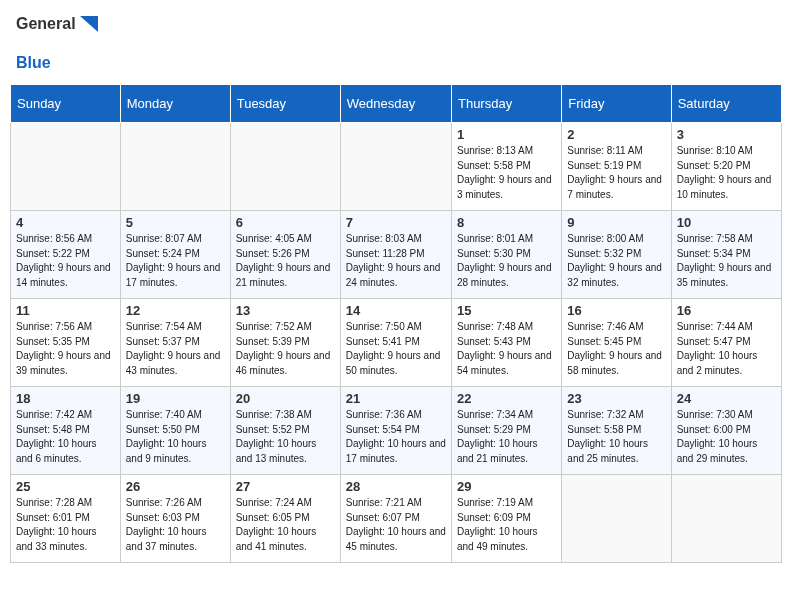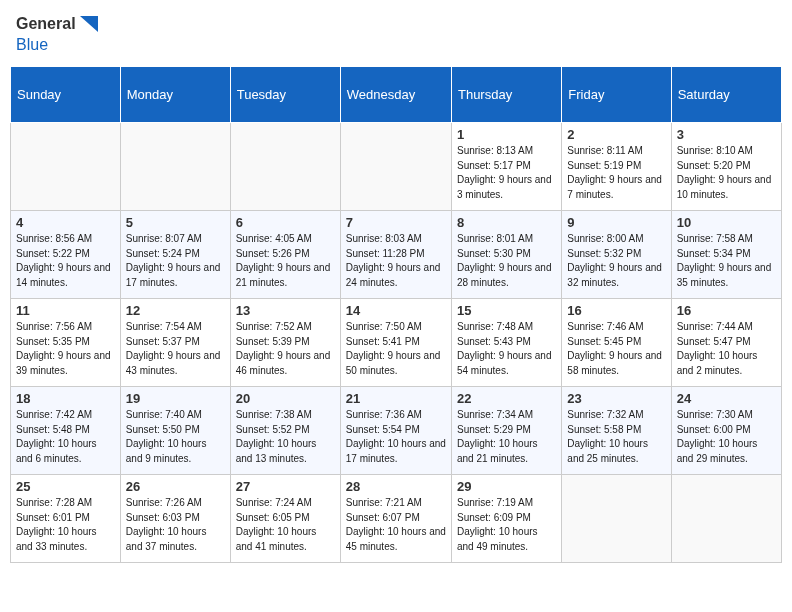--- a/index.html
+++ b/index.html
@@ -13,21 +13,21 @@
     .header-area {
       display: flex;
       justify-content: space-between;
       align-items: flex-start;
       margin-bottom: 8px;
       padding: 4px 6px;
     }
     .logo {
       display: flex;
       align-items: center;
-      gap: 2px;
+      gap: 20px;
     }
     .title-block {
       text-align: right;
     }
     .calendar-title {
       font-size: 32px;
       font-weight: normal;
       color: #333;
     }
     .calendar-subtitle {
@@ -35,21 +35,21 @@
       color: #555;
     }
     .calendar {
       width: 100%;
       border-collapse: collapse;
     }
     .calendar th {
       background-color: #1565c0;
       color: #fff;
       text-align: left;
-      padding: 20px 6px;
+      padding: 11px 6px;
       font-size: 13px;
       font-weight: normal;
       border: 1px solid #fff;
       margin-left: 6px;
     }
     .calendar td {
       border: 1px solid #ccc;
       vertical-align: top;
       padding: 4px 5px;
       width: 113px;
@@ -79,21 +79,21 @@
 <body>
 
 <div class="header-area">
   <div class="logo" style="flex-direction: column; align-items: flex-start; line-height: 1.2;">
       <div style="display: flex; align-items: center; gap: 2px;">
         <span style="font-size: 16px; font-weight: bold; color: rgb(51, 51, 51);">General</span>
         <svg width="20" height="16" viewBox="0 0 20 16">
           <polygon points="2,0 20,0 20,16" fill="#1565c0"></polygon>
         </svg>
       </div>
-      <div style="font-size: 16px; font-weight: normal; color: rgb(21, 101, 192);">Blue</div>
+      <div style="font-size: 16px; font-weight: bold; color: rgb(21, 101, 192);">Blue</div>
     </div>
   <div class="title-block">
     <div class="calendar-title"></div>
     <div class="calendar-subtitle"></div>
   </div>
 </div>
 
 <table class="calendar">
   <thead>
     <tr>
@@ -108,21 +108,21 @@
   </thead>
   <tbody id="calendar-body">
   <tr>
         <td class="empty"></td>
         <td class="empty"></td>
         <td class="empty"></td>
         <td class="empty"></td>
         <td>
           <span class="day-number">1</span>
           <div class="day-info">Sunrise: 8:13 AM
-Sunset: 5:17 PM
+Sunset: 5:58 PM
 Daylight: 9 hours
 and 3 minutes.</div>
         </td>
         <td>
           <span class="day-number">2</span>
           <div class="day-info">Sunrise: 8:11 AM
 Sunset: 5:19 PM
 Daylight: 9 hours
 and 7 minutes.</div>
         </td>

